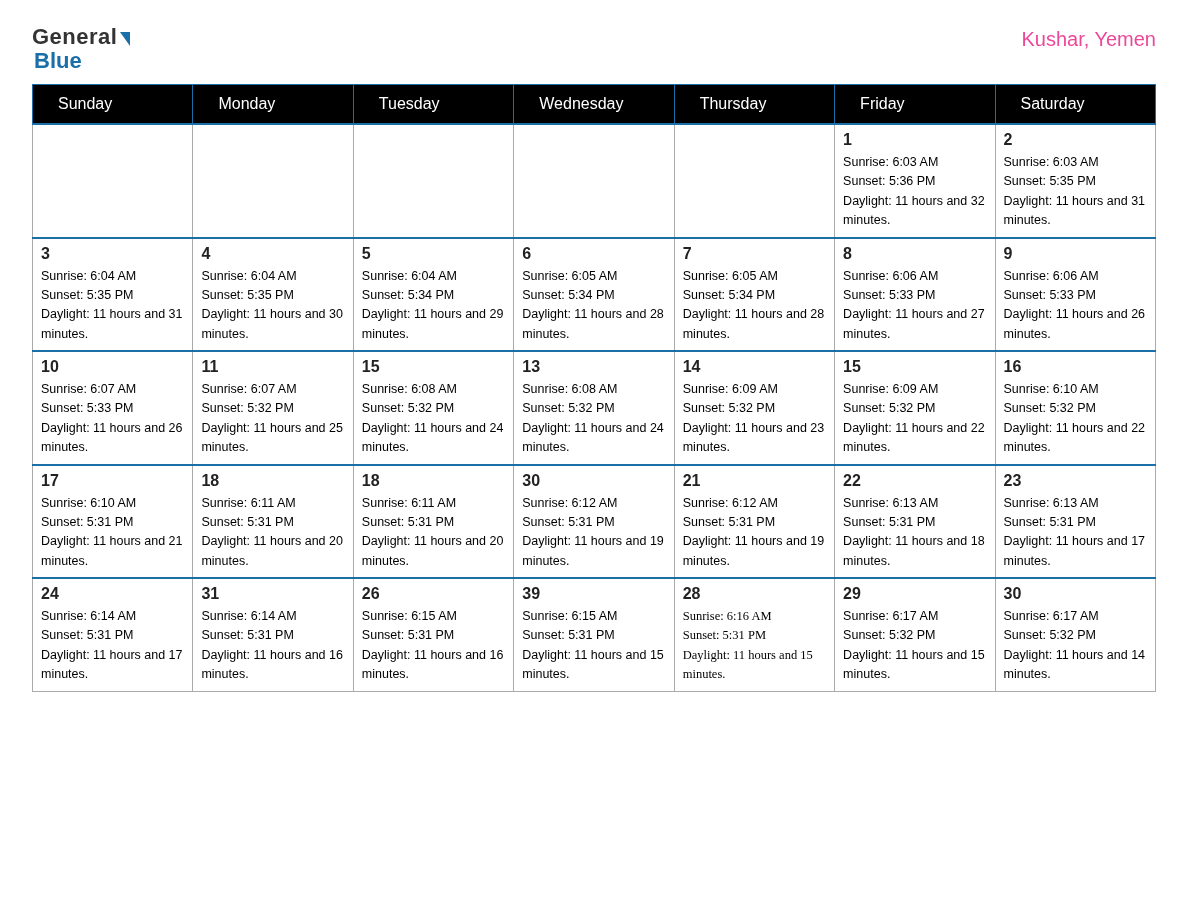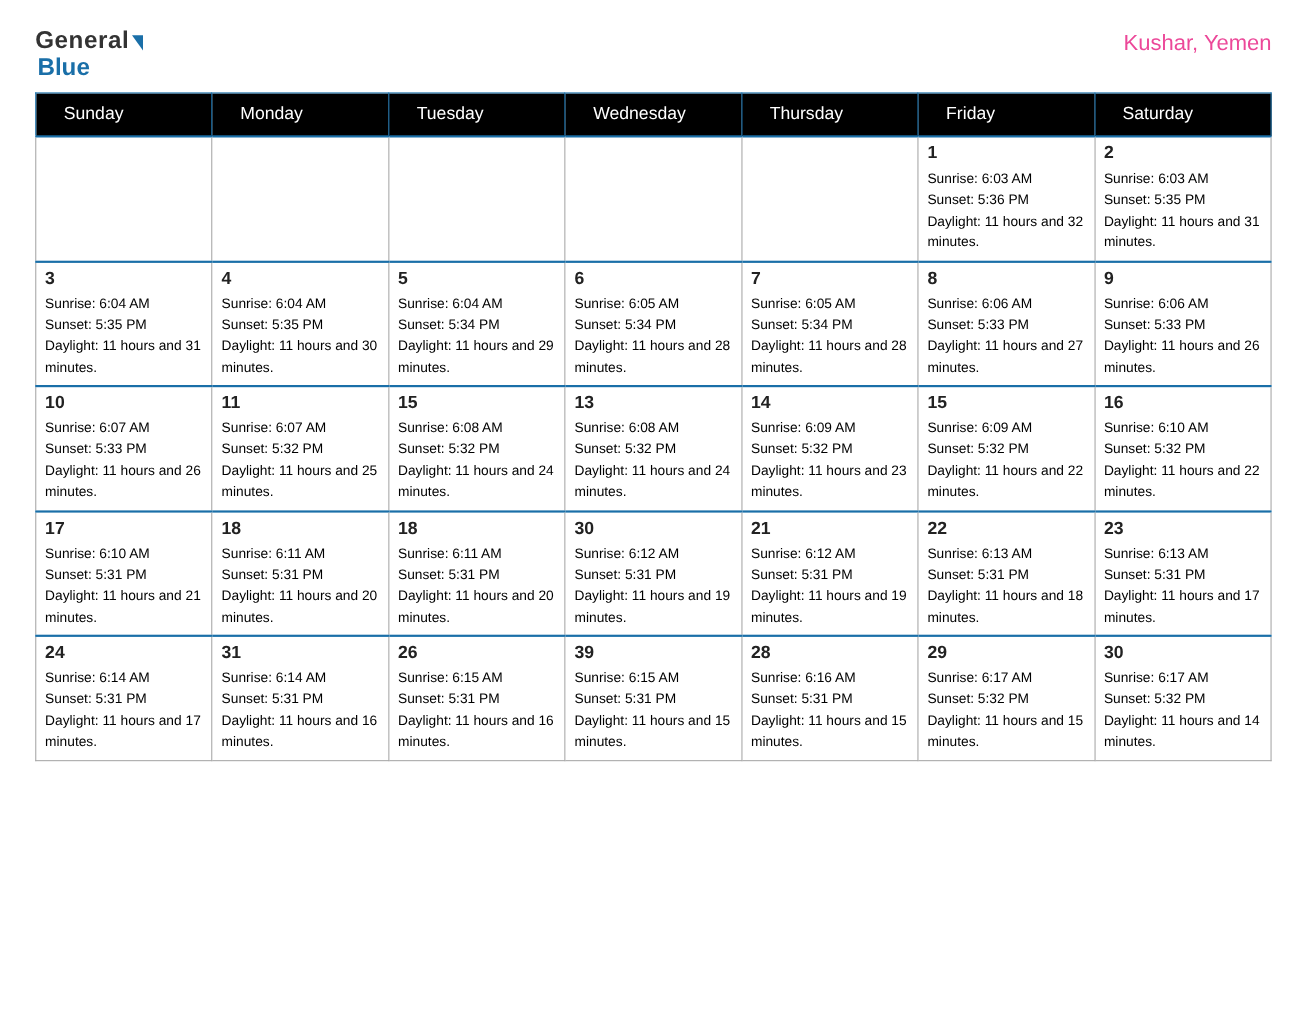--- a/index.html
+++ b/index.html
@@ -307,21 +307,21 @@
 Daylight: 11 hours and 16 minutes.</div>
         </td>
         <td>
           <span class="day-number">39</span>
           <div class="day-info" style="white-space: pre-line;">Sunrise: 6:15 AM
 Sunset: 5:31 PM
 Daylight: 11 hours and 15 minutes.</div>
         </td>
         <td>
           <span class="day-number">28</span>
-          <div class="day-info" style="white-space: pre-line;">Sunrise: 6:16 AM
+          <div class="day-info" style="white-space: pre-line; font-family: Liberation Serif, serif;">Sunrise: 6:16 AM
 Sunset: 5:31 PM
 Daylight: 11 hours and 15 minutes.</div>
         </td>
         <td>
           <span class="day-number">29</span>
           <div class="day-info" style="white-space: pre-line;">Sunrise: 6:17 AM
 Sunset: 5:32 PM
 Daylight: 11 hours and 15 minutes.</div>
         </td>
         <td>

